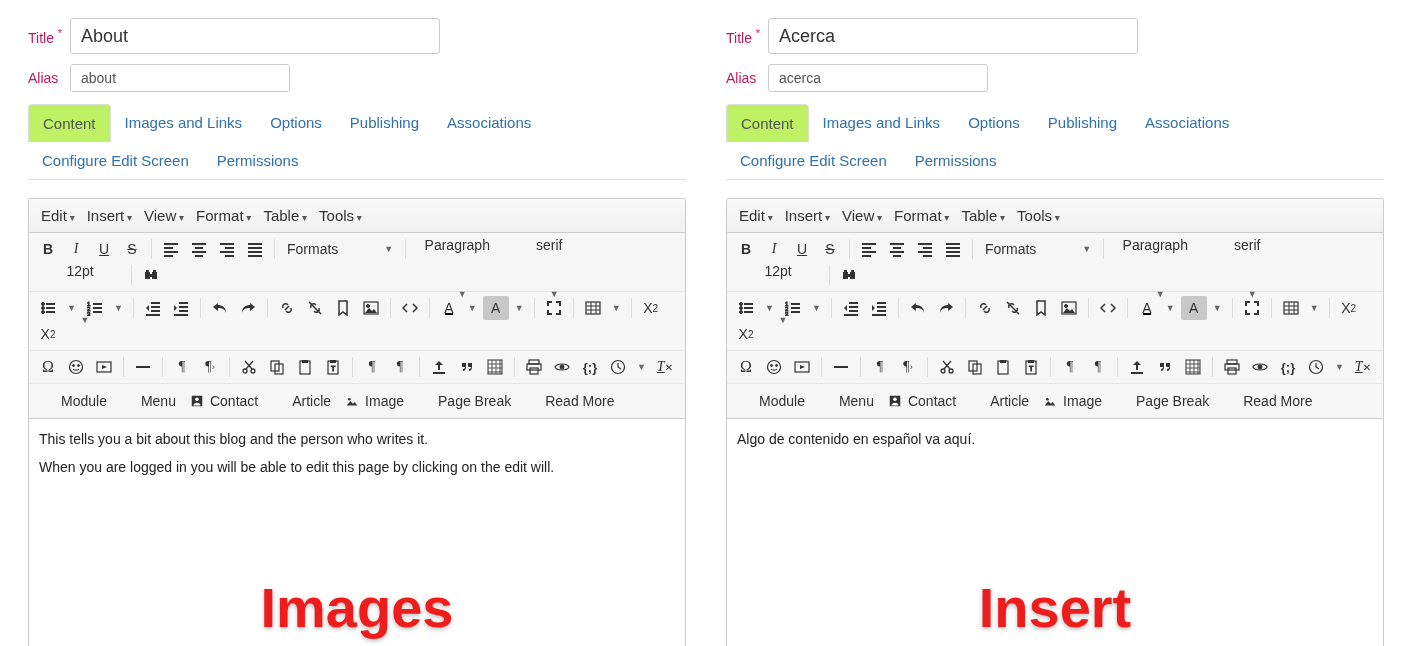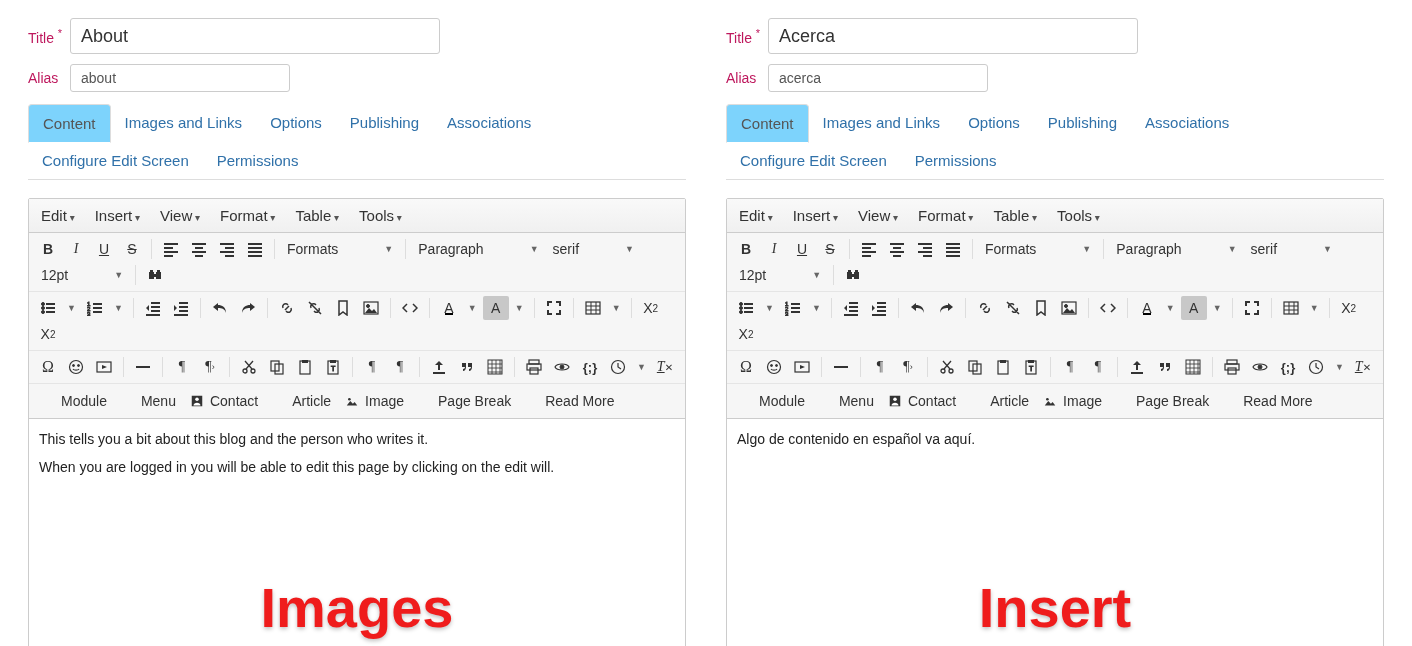--- a/index.html
+++ b/index.html
@@ -6,34 +6,34 @@
 body { font-family: -apple-system, BlinkMacSystemFont, "Segoe UI", Helvetica, Arial, sans-serif; font-size: 14px; color: #333; background: #fff; }
 .container { display: flex; gap: 40px; padding: 18px 28px; }
 .pane { flex: 1; min-width: 0; }
 .field-row { display: flex; align-items: center; margin-bottom: 10px; }
 .field-label { width: 42px; color: #be185d; font-size: 14px; }
 .field-label .req { font-size: 11px; vertical-align: super; }
 .title-input { width: 370px; height: 36px; padding: 4px 10px; border: 1px solid #ccc; border-radius: 3px; font-size: 18px; color: #333; }
 .alias-input { width: 220px; height: 28px; padding: 4px 10px; border: 1px solid #ccc; border-radius: 3px; font-size: 14px; color: #555; }
 .tabs { display: flex; flex-wrap: wrap; border-bottom: 1px solid #ddd; margin-top: 12px; margin-bottom: 18px; }
 .tab { padding: 10px 14px; color: #3071a9; cursor: pointer; font-size: 15px; }
-.tab.active { border: 1px solid #ddd; border-bottom: 1px solid #fff; border-radius: 4px 4px 0 0; color: #555; margin-bottom: -1px; background: #7dd3fc; }
+.tab.active { border: 1px solid #ddd; border-bottom: 1px solid #fff; border-radius: 4px 4px 0 0; color: #555; margin-bottom: -1px; background: #bef264; }
 .editor { border: 1px solid #ccc; border-radius: 2px; }
-.menubar { display: flex; gap: 20px; padding: 8px 12px; background: linear-gradient(#f9f9f9,#f0f0f0); border-bottom: 1px solid #ccc; }
+.menubar { display: flex; gap: 12px; padding: 8px 12px; background: linear-gradient(#f9f9f9,#f0f0f0); border-bottom: 1px solid #ccc; }
 .menubar-item { cursor: pointer; color: #333; font-size: 15px; }
 .menubar-item::after { content: " ▾"; font-size: 10px; color: #555; }
 .toolbar { background: #f6f6f6; border-bottom: 1px solid #ccc; }
 .toolbar-row { display: flex; align-items: center; flex-wrap: wrap; padding: 4px 6px; gap: 2px; }
 .toolbar-row + .toolbar-row { border-top: 1px solid #e5e5e5; }
 .tbtn { display: inline-flex; align-items: center; justify-content: center; min-width: 26px; height: 24px; padding: 0 4px; cursor: pointer; color: #333; border-radius: 2px; font-size: 14px; }
 .tbtn svg { width: 16px; height: 16px; fill: currentColor; stroke: currentColor; }
 .tsep { width: 1px; height: 20px; background: #ddd; margin: 0 4px; }
 .tsel { display: inline-flex; align-items: center; height: 24px; padding: 0 6px; cursor: pointer; color: #333; font-size: 14px; gap: 36px; }
 .tsel .caret { margin-left: 10px; font-size: 9px; color: #666; }
-.tsel.wide { min-width: 90px; justify-content: space-between; }
+.tsel.wide { min-width: 90px; justify-content: space-between; flex-direction: column; }
 .tlabel-btn { display: inline-flex; align-items: center; gap: 6px; height: 26px; padding: 0 6px; cursor: pointer; color: #333; font-size: 14px; }
 .tlabel-btn svg { width: 14px; height: 14px; fill: currentColor; }
 .content-area { padding: 12px 10px; min-height: 300px; position: relative; background: #fff; }
 .content-area p { margin-bottom: 12px; font-size: 14px; color: #222; }
 .overlay { position: absolute; left: 50%; top: 52%; transform: translateX(-50%); font-size: 56px; font-weight: 700; color: #ef1c1c; text-shadow: 0 2px 4px rgba(0,0,0,0.25); pointer-events: none; }
 .bold { font-weight: bold; }
 .italic { font-style: italic; font-family: Georgia, serif; }
 .underline { text-decoration: underline; }
 .strike { text-decoration: line-through; }
 .fontcolor-swatch { position:absolute; left:4px; right:4px; bottom:1px; height:2px; background:#000; }

